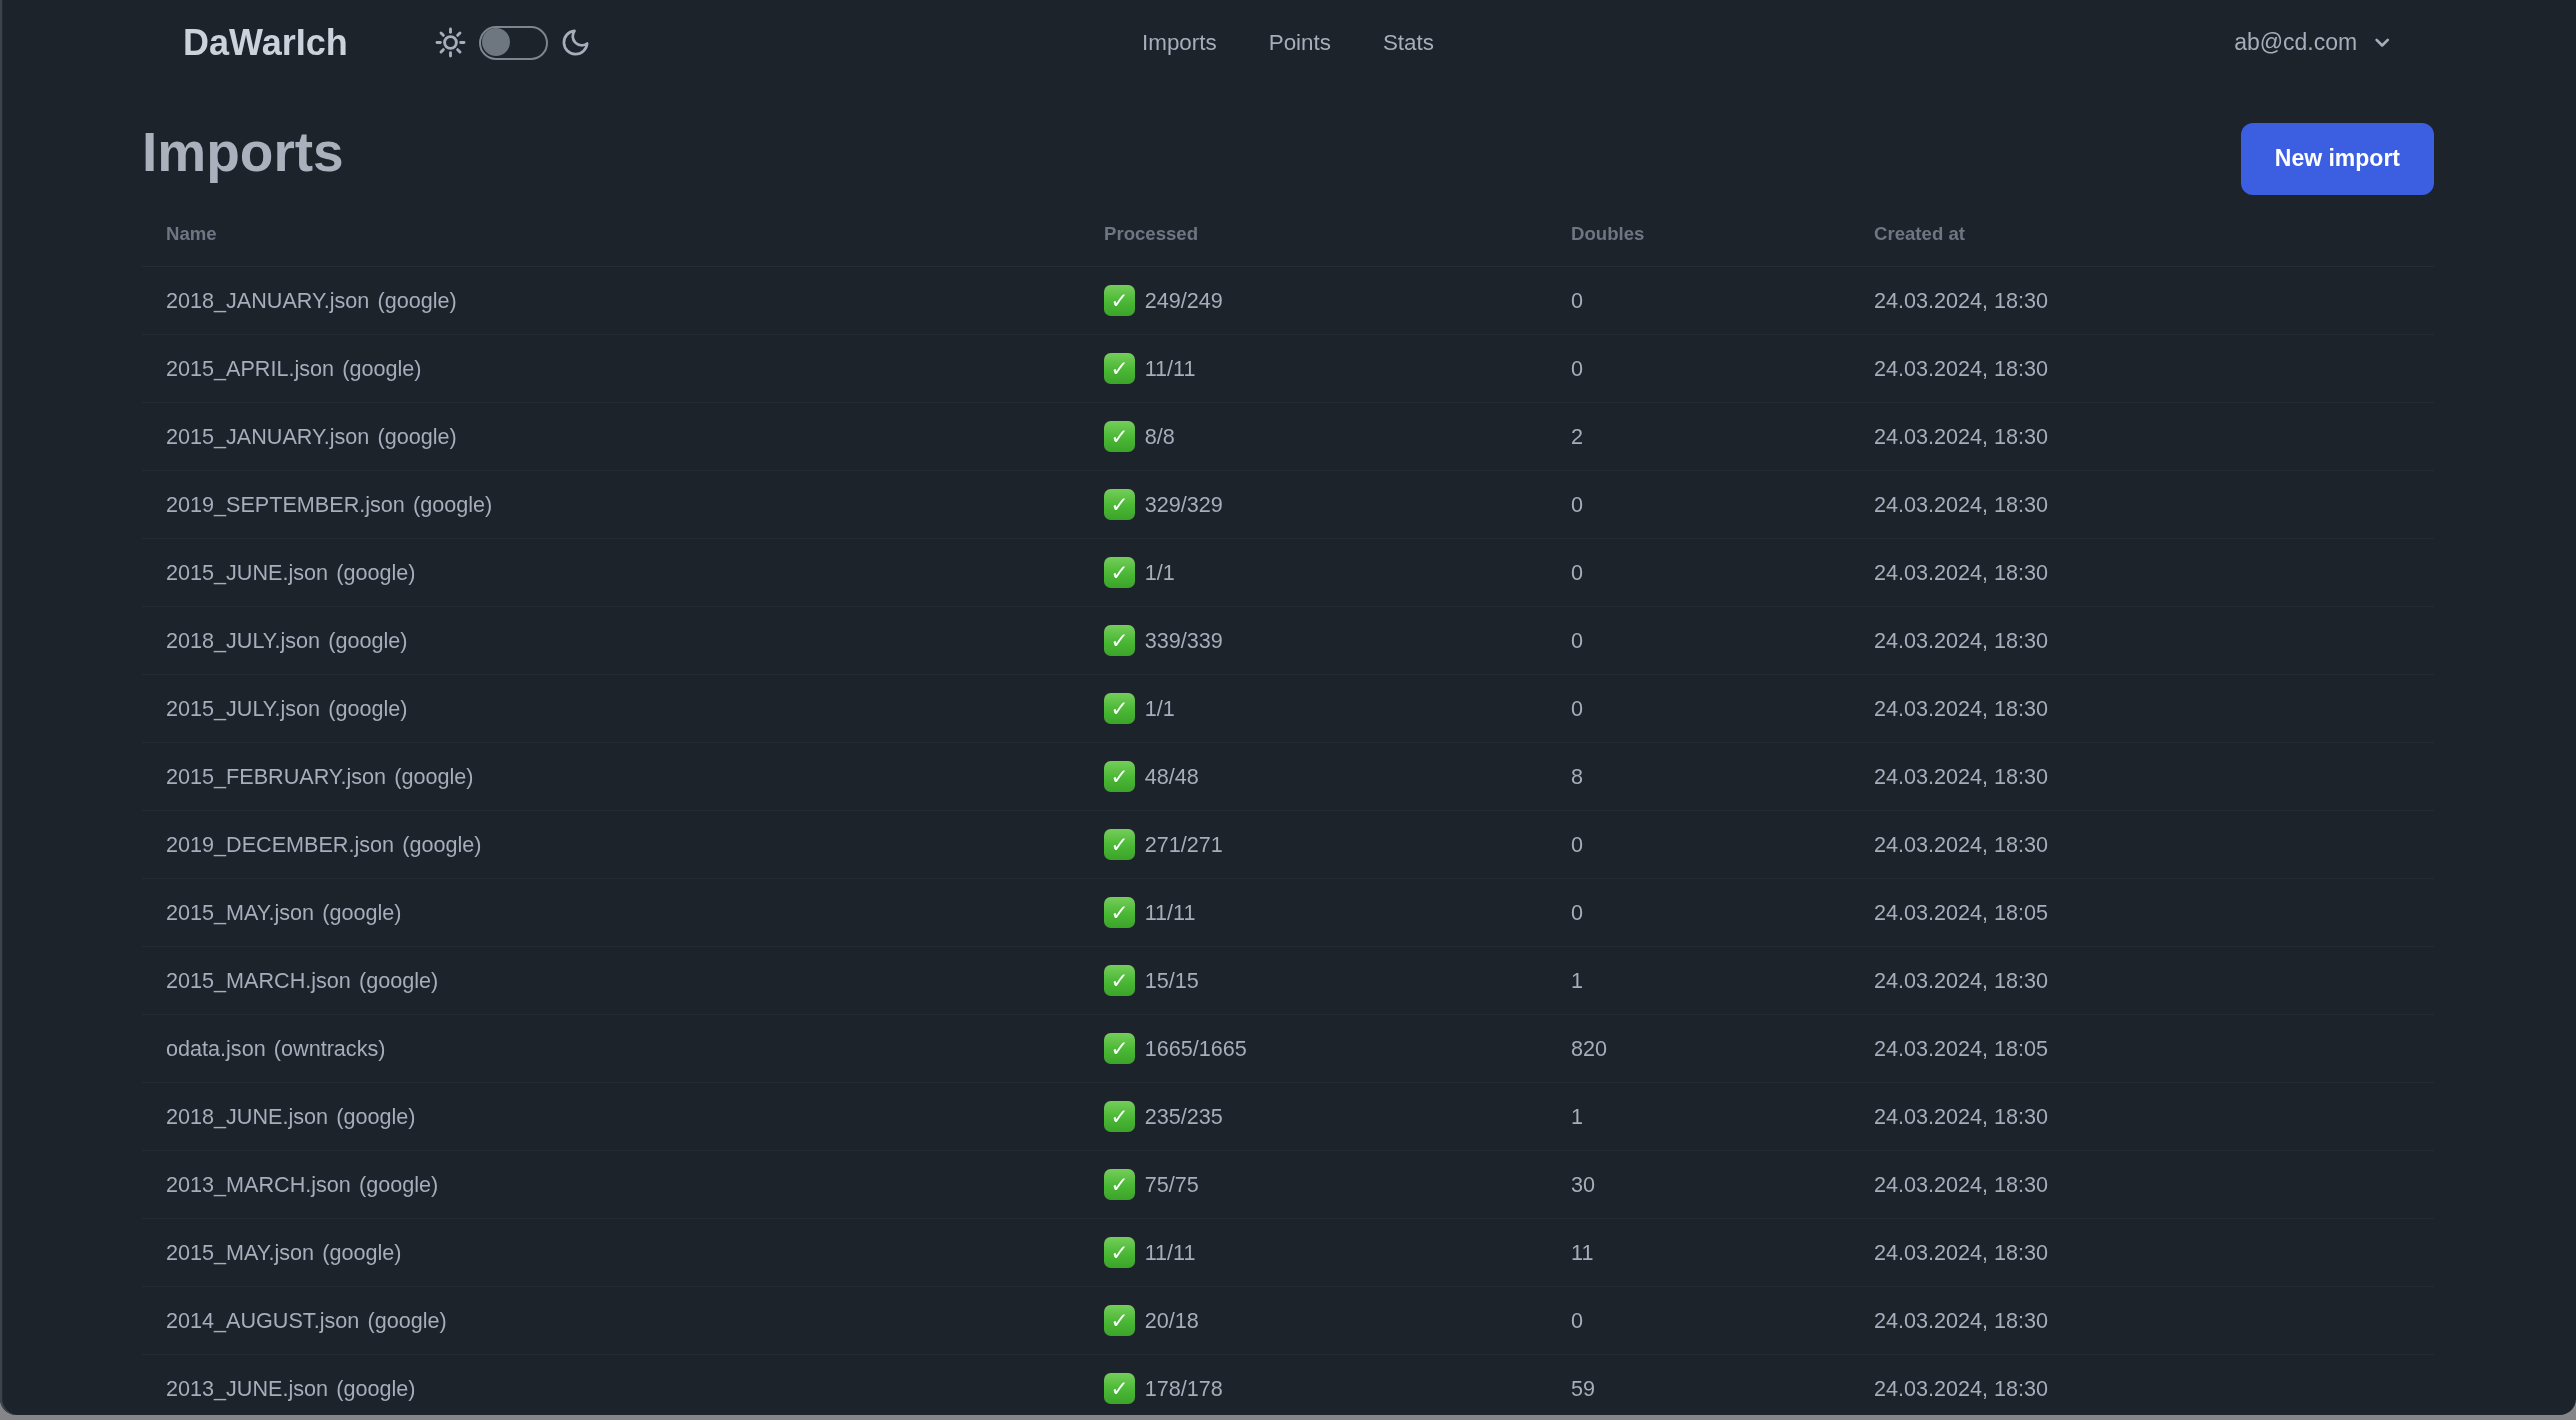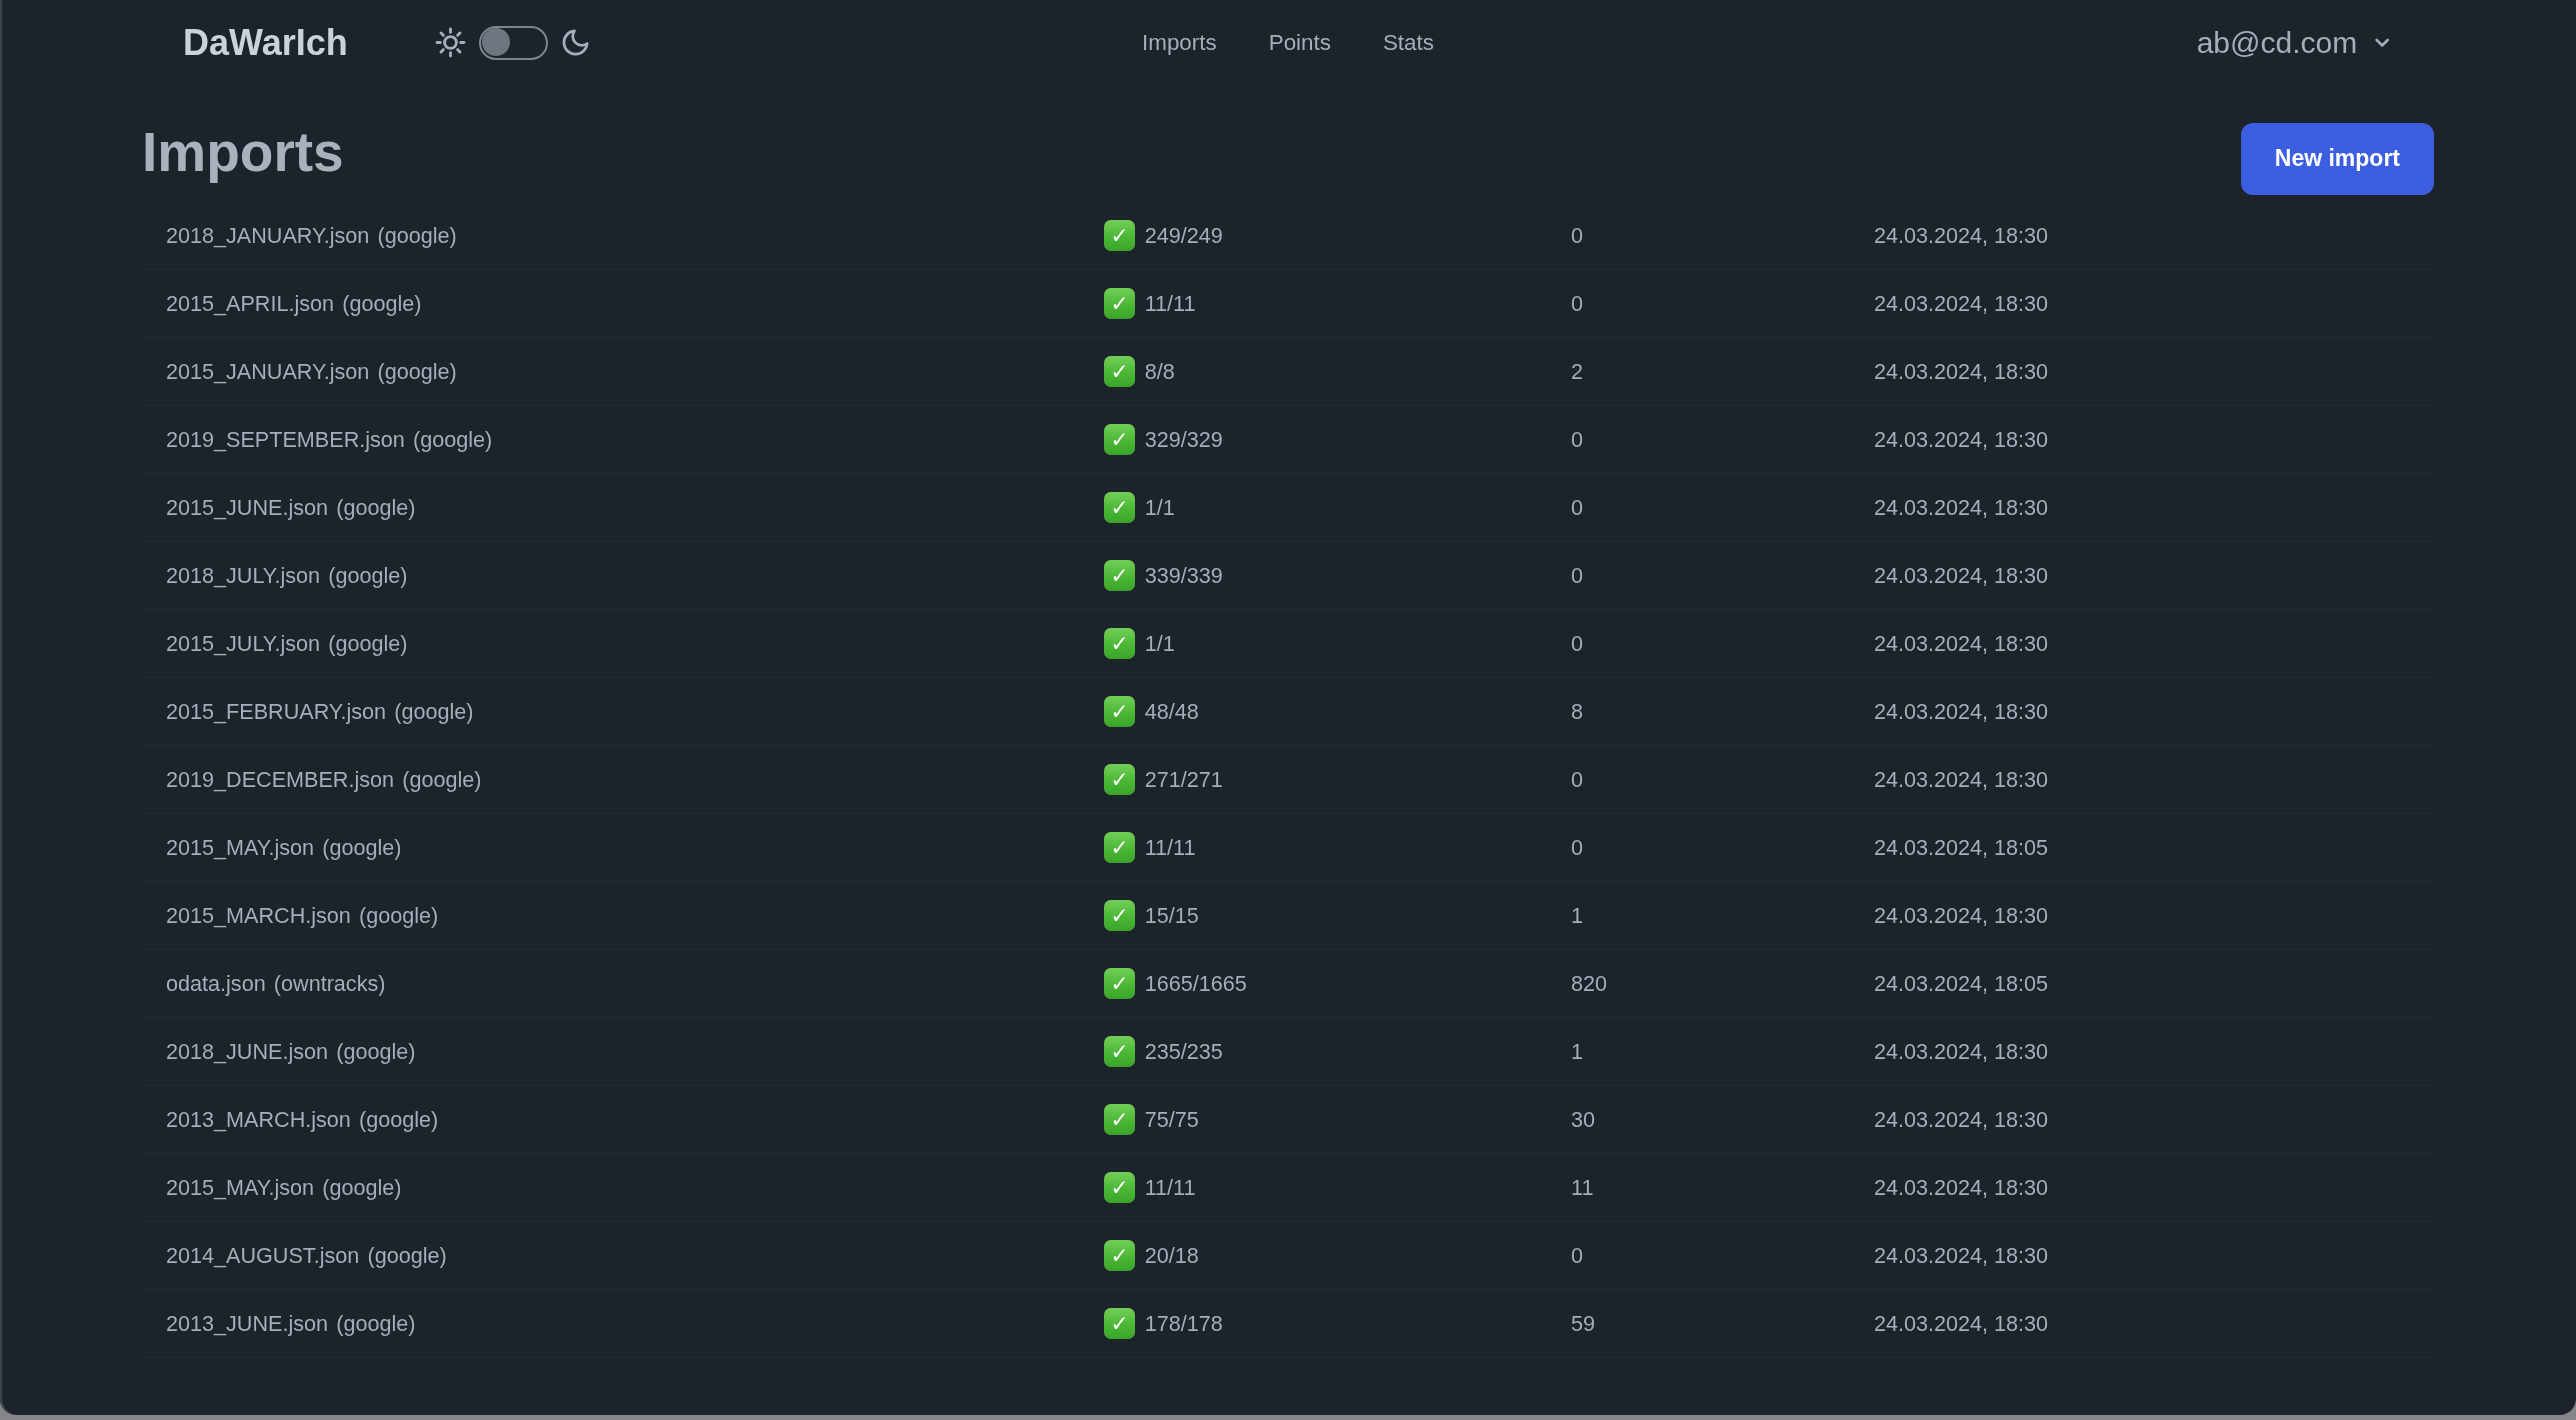--- a/index.html
+++ b/index.html
@@ -79,21 +79,21 @@
   .nav-right {
     position: absolute;
     right: 183px;
     top: 0;
     height: 85px;
     display: flex;
     align-items: center;
     gap: 13.4px;
     cursor: pointer;
   }
-  .user-email { font-size: 30px; color: #a6adbb; }
+  .user-email { font-size: 23px; color: #a6adbb; }
   
   main { padding: 0 142px; }
   .page-head {
     padding-top: 34px;
     display: flex;
     justify-content: space-between;
     align-items: flex-start;
   }
   .page-title {
     margin: 0;
@@ -211,20 +211,26 @@
     </div>
   </nav>
 
   <main>
     <div class="page-head">
       <h1 class="page-title">Imports</h1>
       <button class="btn-primary">New import</button>
     </div>
 
     <div class="table">
+      <div class="thead grid-cols">
+        <div class="cell-name">Name</div>
+        <div>Processed</div>
+        <div>Doubles</div>
+        <div>Created at</div>
+      </div>
 
       <div id="rows">
   <div class="row grid-cols">
     <div class="cell cell-name">
       <a class="file-link">2018_JANUARY.json</a>
       <span class="file-src">(google)</span>
     </div>
     <div class="cell">
       <span class="check-icon"></span>
       <span>249/249</span>

